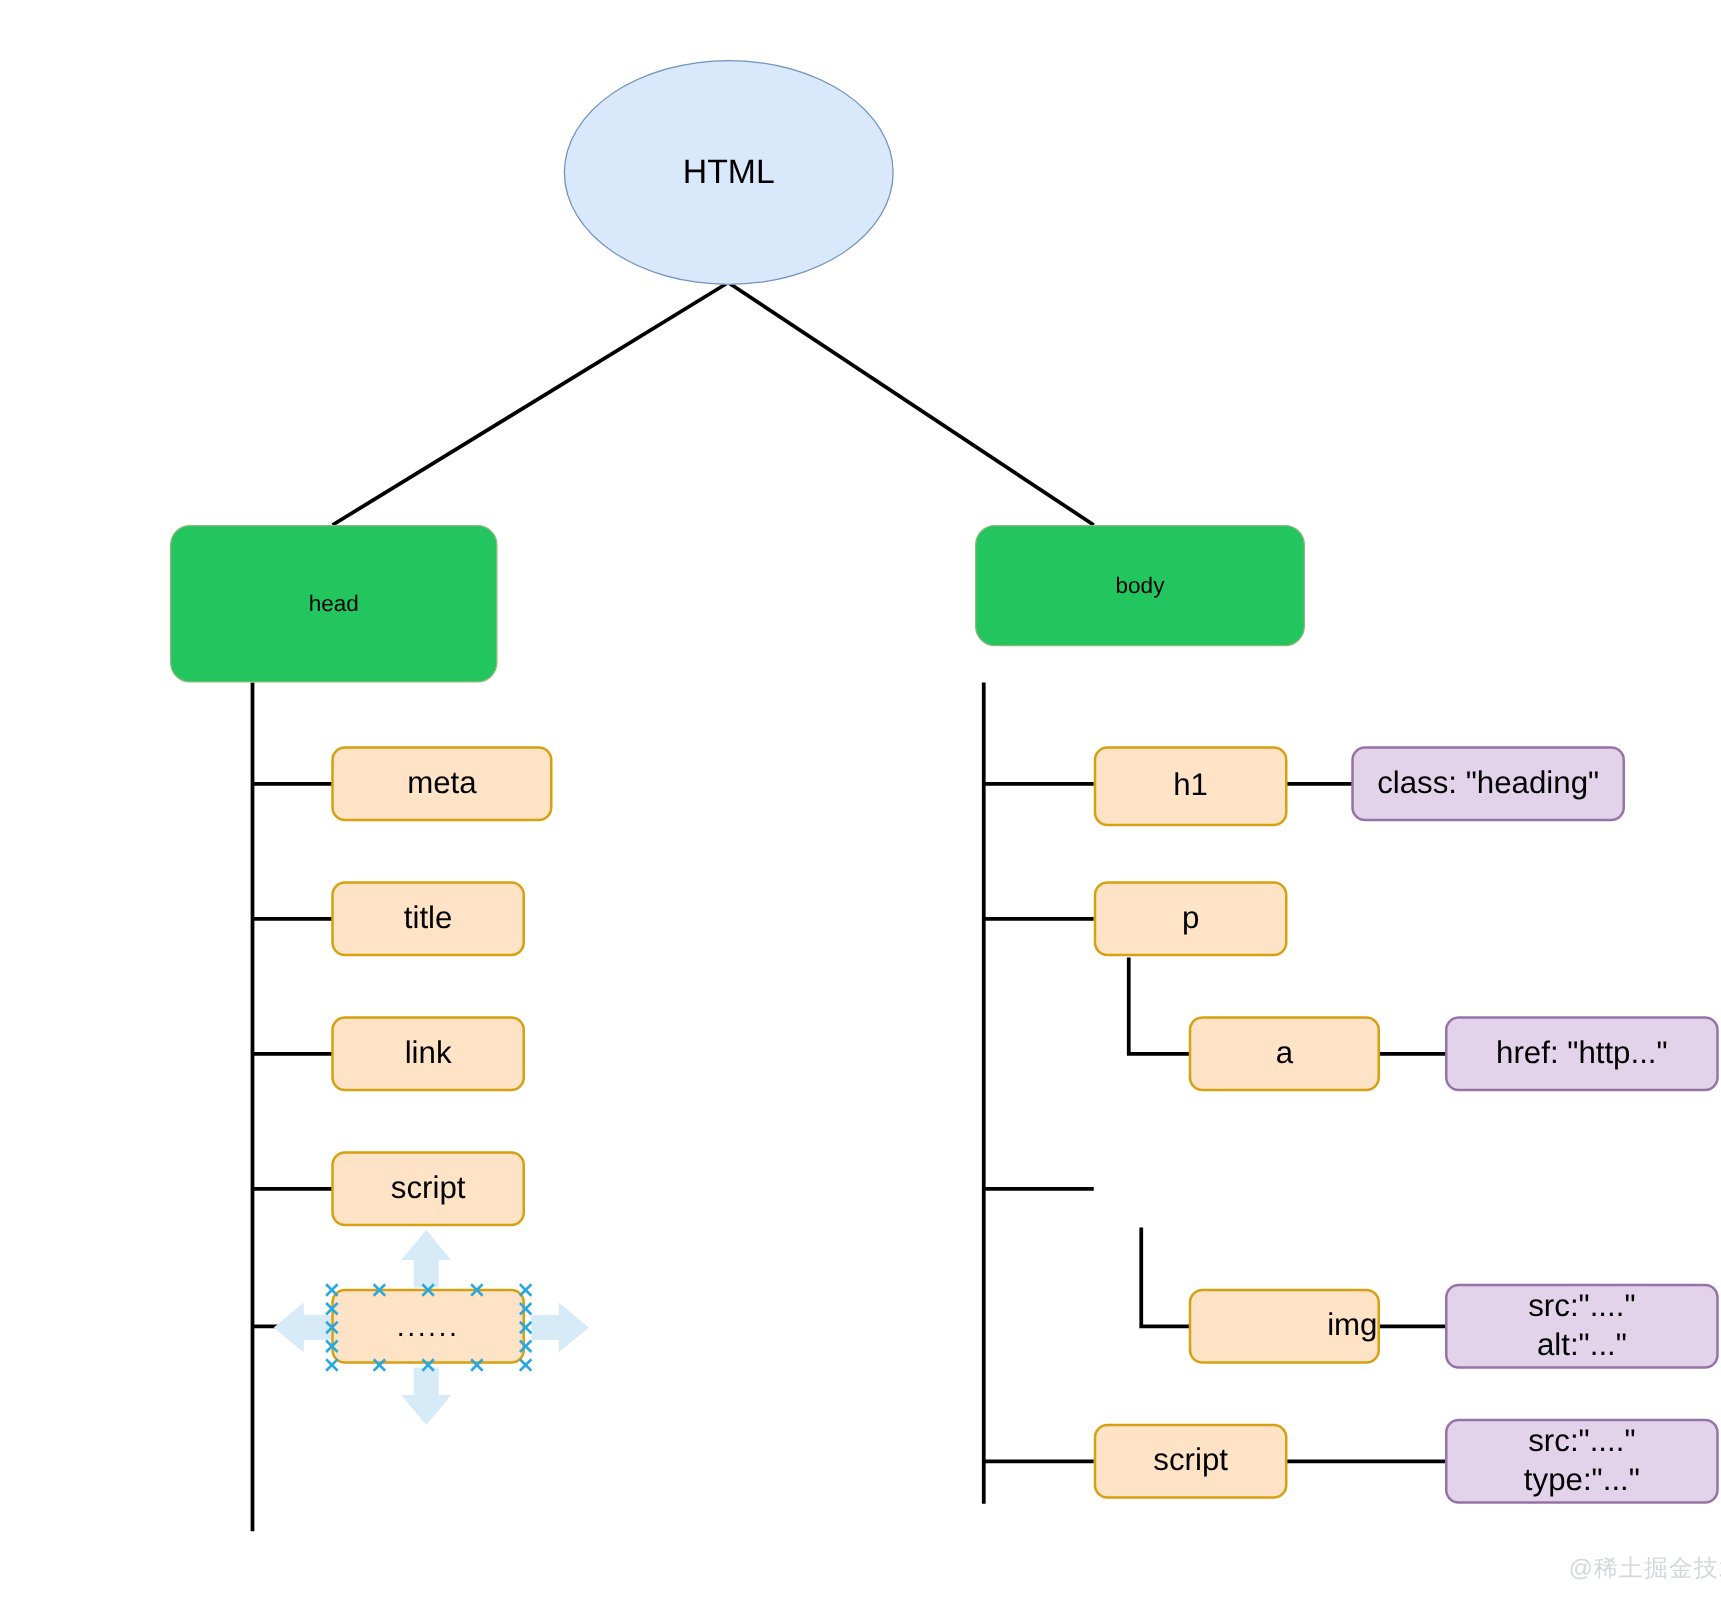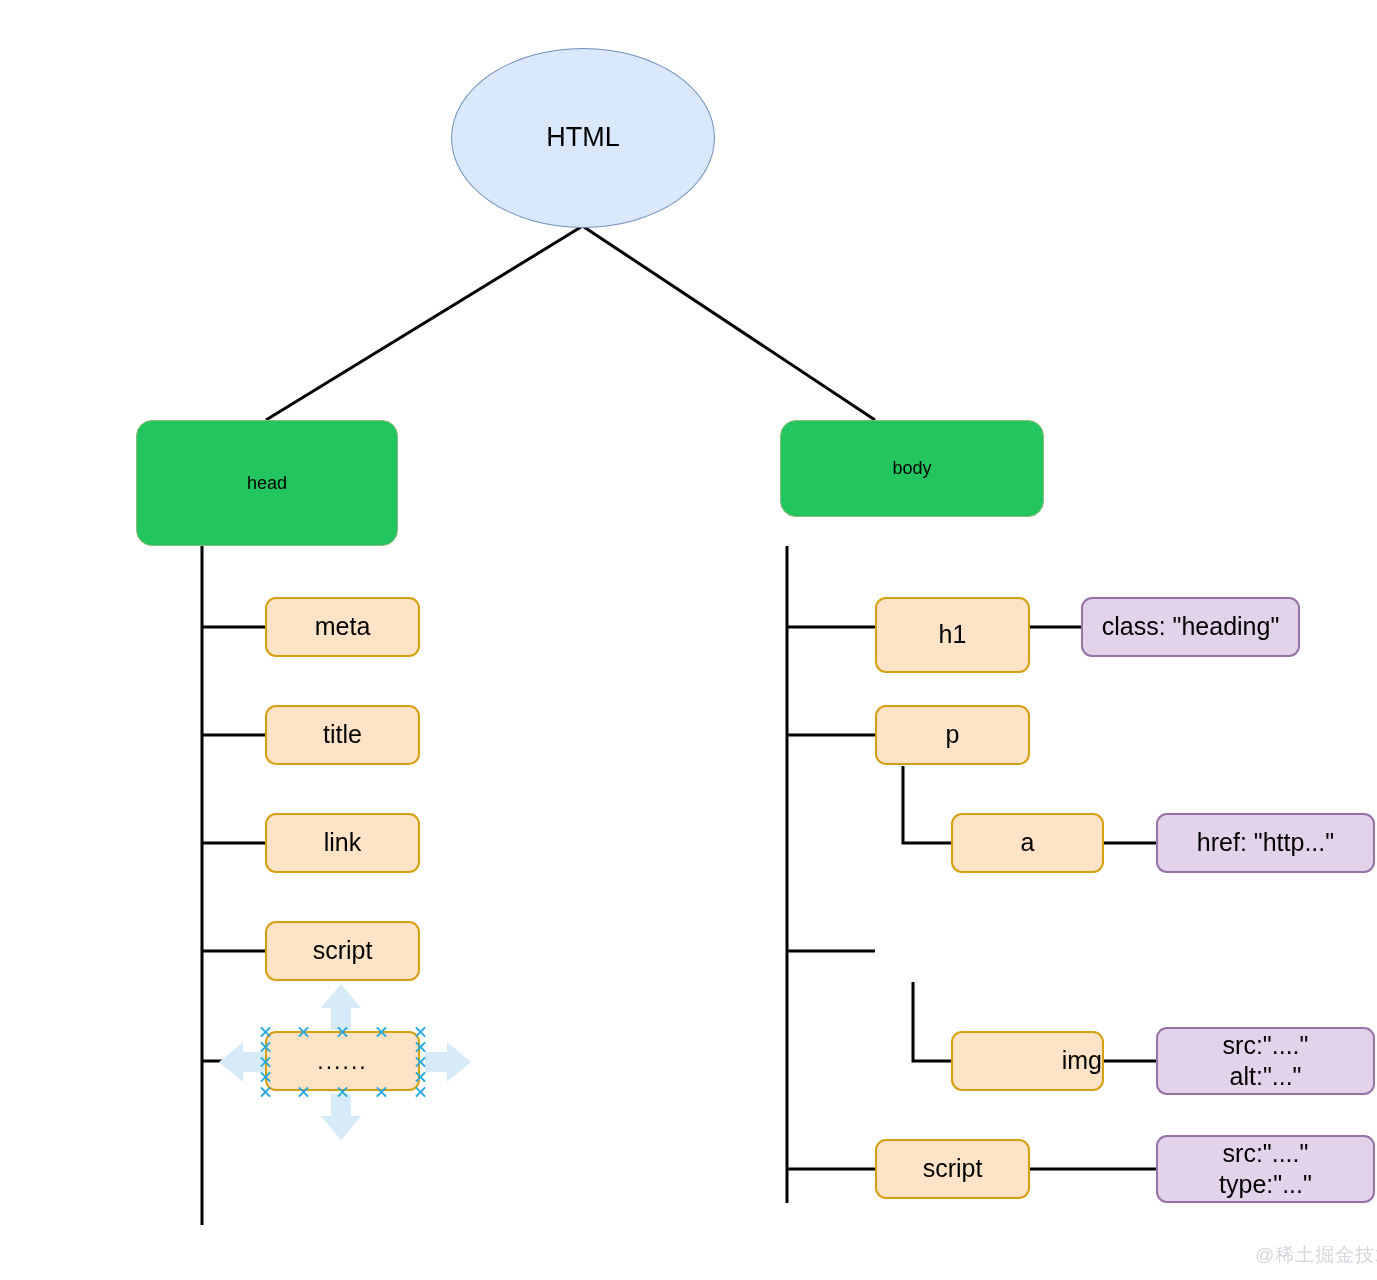--- a/index.html
+++ b/index.html
@@ -164,21 +164,21 @@
     <span>HTML</span>
   </div>
 
   <div class="node node-section" style="left:89px; top:420px; width:262px; height:126px;">
     <span>head</span>
   </div>
   <div class="node node-section" style="left:733px; top:420px; width:264px; height:97px;">
     <span>body</span>
   </div>
 
-  <div class="node node-tag" style="left:218px; top:597px; width:155px; height:60px;">
+  <div class="node node-tag" style="left:218px; top:597px; width:177px; height:60px;">
     <span>meta</span>
   </div>
   <div class="node node-tag" style="left:218px; top:705px; width:155px; height:60px;">
     <span>title</span>
   </div>
   <div class="node node-tag" style="left:218px; top:813px; width:155px; height:60px;justify-content:center;">
     <span>link</span>
   </div>
   <div class="node node-tag" style="left:218px; top:921px; width:155px; height:60px;">
     <span>script</span>
@@ -203,21 +203,21 @@
     <span class="handle" style="left:155px;  top:30px;"></span>
     <span class="handle" style="left:155px;  top:45px;"></span>
 
     <span class="handle" style="left:0px;    top:60px;"></span>
     <span class="handle" style="left:38.7px; top:60px;"></span>
     <span class="handle" style="left:77.5px; top:60px;"></span>
     <span class="handle" style="left:116.2px;top:60px;"></span>
     <span class="handle" style="left:155px;  top:60px;"></span>
   </div>
 
-  <div class="node node-tag" style="left:828px; top:597px; width:155px; height:76px;">
+  <div class="node node-tag" style="left:828px; top:597px; width:155px; height:64px;">
     <span>h1</span>
   </div>
   <div class="node node-tag" style="left:828px; top:705px; width:155px; height:60px;">
     <span>p</span>
   </div>
   <div class="node node-tag" style="left:828px; top:1139px; width:155px; height:60px;">
     <span>script</span>
   </div>
 
   <div class="node node-tag" style="left:904px; top:813px; width:153px; height:60px;">

